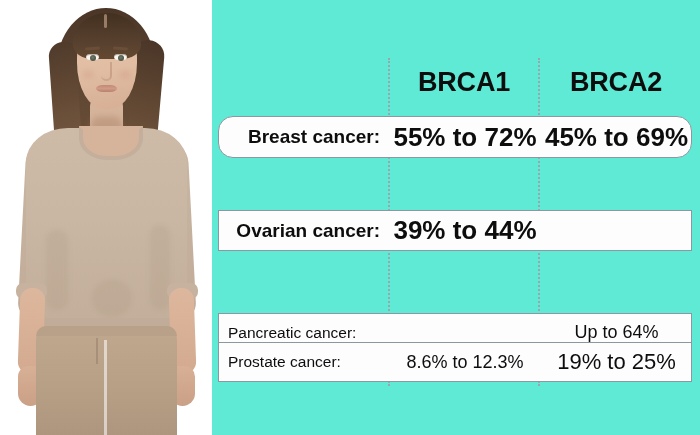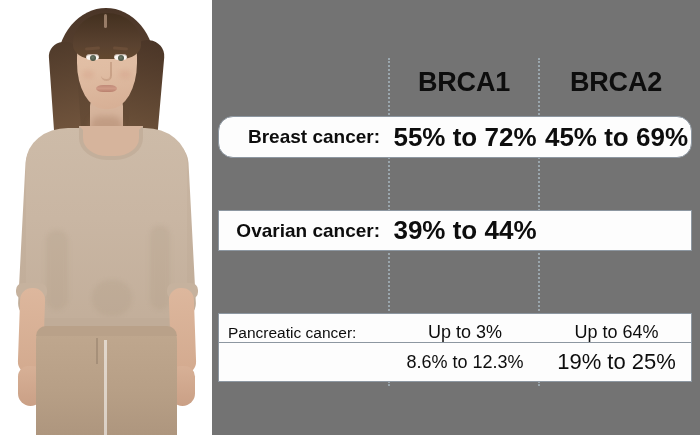--- a/index.html
+++ b/index.html
@@ -10,21 +10,21 @@
     width: 700px;
     height: 435px;
     background: #ffffff;
     font-family: "Liberation Sans", sans-serif;
     overflow: hidden;
   }
   #root {
     position: relative;
     width: 700px;
     height: 435px;
-    background: #737373;
+    background: #5eead4;
   }
 
   
   .photo-panel {
     position: absolute;
     left: 0;
     top: 0;
     width: 212px;
     height: 435px;
     background: #ffffff;
@@ -428,23 +428,23 @@
       <div class="cell c2">45% to 69%</div>
     </div>
 
     <div class="row strong" id="row-ovarian">
       <div class="label">Ovarian cancer:</div>
       <div class="cell c1">39% to 44%</div>
     </div>
 
     <div class="row plain" id="row-pancreatic">
       <div class="label">Pancreatic cancer:</div>
-      <div class="cell c1">Up to 3%</div>
       <div class="cell c2">Up to 64%</div>
     </div>
 
     <div class="row plain" id="row-prostate">
+      <div class="label">Prostate cancer:</div>
       <div class="cell c1">8.6% to 12.3%</div>
       <div class="cell c2 bold">19% to 25%</div>
     </div>
 
   </div>
 </div>
 
 </body></html>

